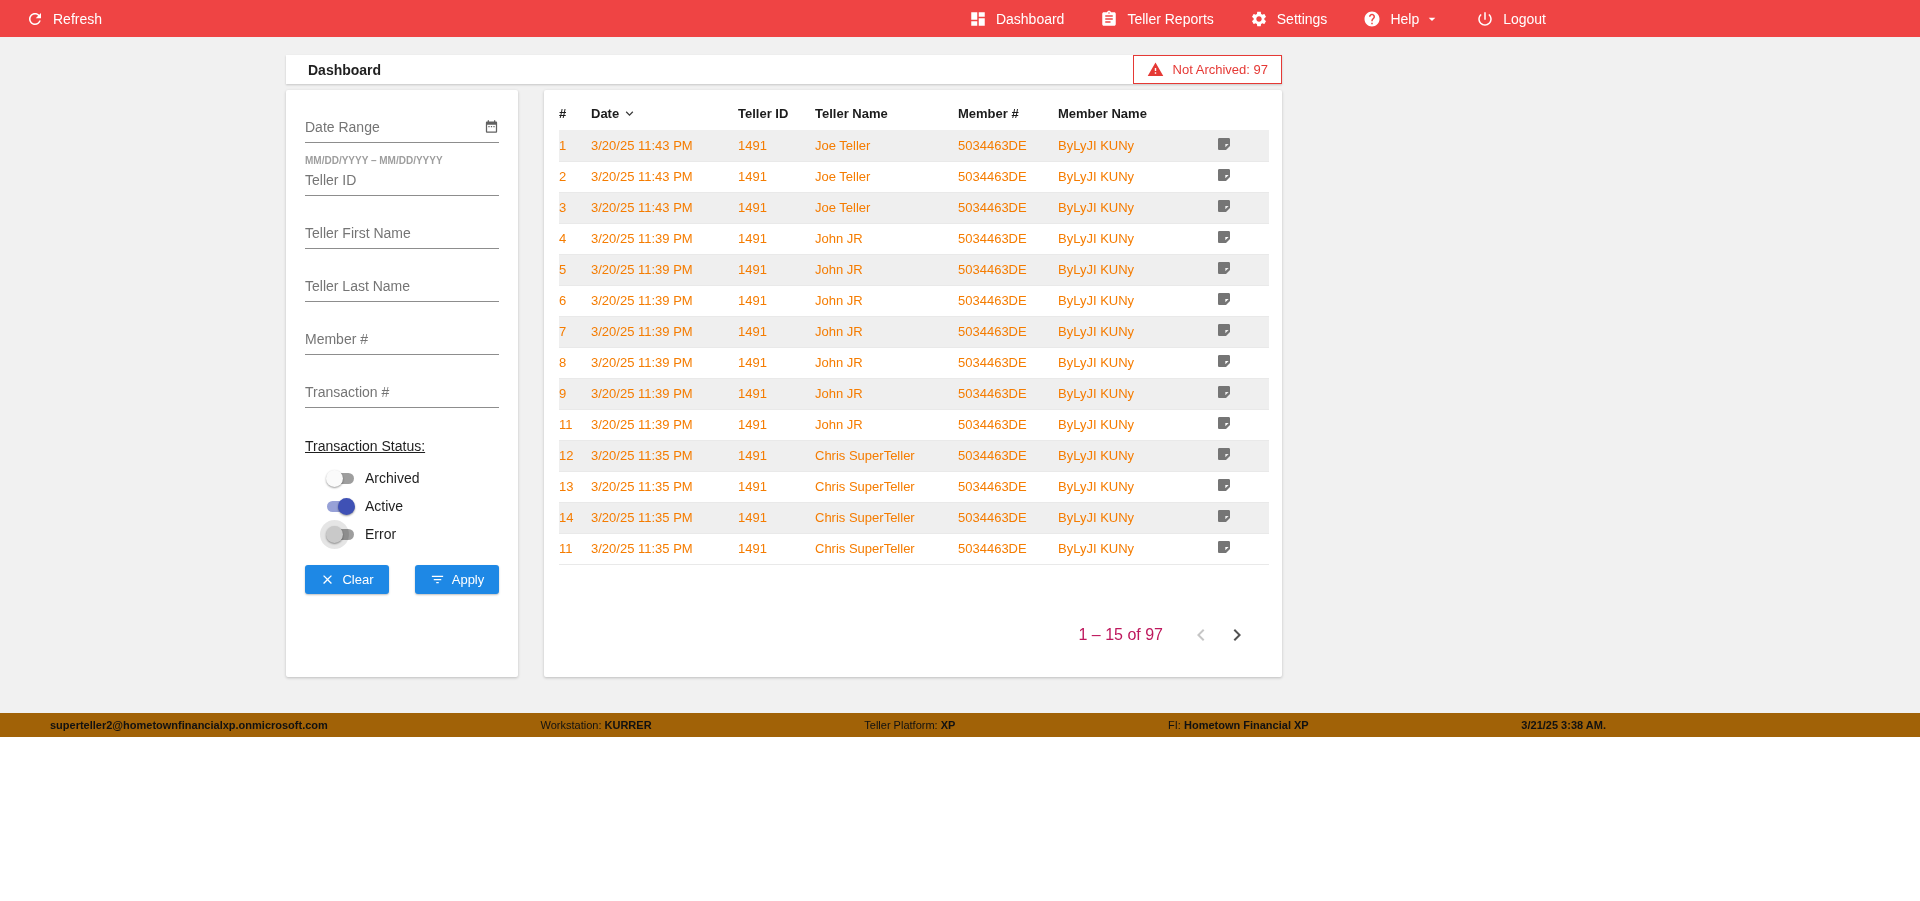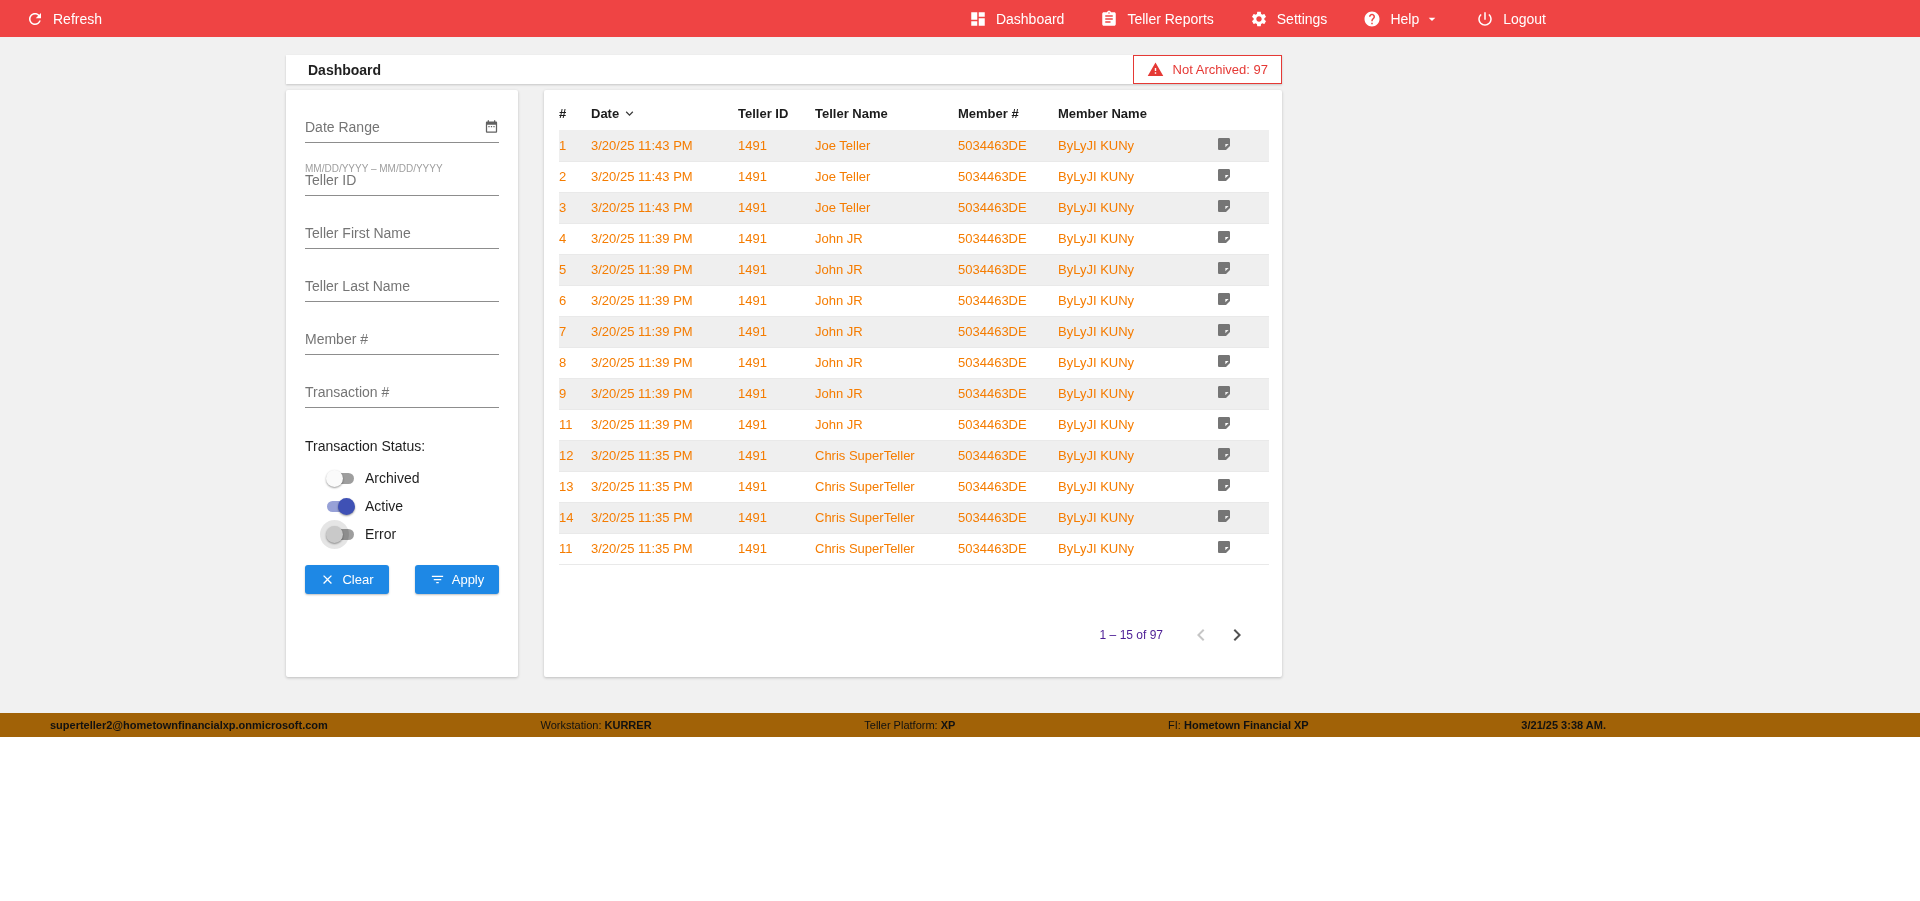--- a/index.html
+++ b/index.html
@@ -56,23 +56,23 @@
   .field { position: relative; margin-bottom: 25px; }
   .field input {
     width: 100%; border: 0; border-bottom: 1px solid #8d8d8d;
     background: transparent; font-family: inherit; font-size: 14px;
     color: #212121; padding: 4px 0 7px; outline: none;
   }
   .field input::placeholder { color: #757575; opacity: 1; }
   .field.with-icon input { padding-right: 22px; }
   .cal-icon { position: absolute; right: 0; top: 4px; cursor: pointer; }
   .cal-icon svg { width: 15px; height: 15px; fill: #616161; display: block; }
-  .helper { position: absolute; left: 0; top: 48px; font-size: 10px; color: #9e9e9e; white-space: nowrap; }
-
-  .status-heading { font-size: 14px; color: #1f1f1f; margin: 30px 0 10px; }
+  .helper { position: absolute; left: 0; top: 40px; font-size: 10px; color: #9e9e9e; white-space: nowrap; font-weight: bold; }
+
+  .status-heading { font-size: 14px; color: #1f1f1f; margin: 30px 0 10px; text-decoration: underline; }
   .toggle-row { display: flex; align-items: center; gap: 11px; height: 28px; padding-left: 22px; cursor: pointer; }
   .toggle { position: relative; width: 27px; height: 11px; border-radius: 6px; background: rgba(0,0,0,0.38); flex: none; }
   .toggle .thumb {
     position: absolute; top: -3px; left: -1px; width: 17px; height: 17px;
     border-radius: 50%; background: #fafafa; box-shadow: 0 1px 2px rgba(0,0,0,0.4);
   }
   .toggle.on { background: rgba(63,81,181,0.54); }
   .toggle.on .thumb { left: 11px; background: #3f51b5; }
   .toggle.ripple .thumb { background: #c9c9c9; box-shadow: 0 0 0 6px rgba(0,0,0,0.10), 0 1px 2px rgba(0,0,0,0.4); }
   .toggle-label { font-size: 14px; color: #1f1f1f; }
@@ -95,21 +95,21 @@
   }
   .sort-icon svg { width: 15px; height: 15px; fill: #3c3c3c; vertical-align: -3px; margin-left: 3px; }
   tbody tr { height: 31px; border-bottom: 1px solid #e9e9e9; cursor: pointer; }
   tbody tr:nth-child(odd) { background: #efefef; }
   tbody td { font-size: 13px; color: #f57c00; padding: 0; vertical-align: middle; }
   .note-icon { display: inline-block; }
   .note-icon svg { width: 16px; height: 16px; fill: #757575; display: block; }
 
   .paginator {
     margin-top: auto; display: flex; align-items: center; justify-content: flex-end;
-    font-size: 12px; color: #4c1d95; padding: 0 14px 14px 0;
+    font-size: 16px; color: #be185d; padding: 0 14px 14px 0;
   }
   .range-label { margin-right: 20px; }
   .page-btn { width: 36px; height: 36px; display: flex; align-items: center; justify-content: center; background: none; border: 0; cursor: pointer; padding: 0; }
   .page-btn svg { width: 24px; height: 24px; display: block; }
   .page-btn.prev svg { fill: #c6c6c6; }
   .page-btn.next svg { fill: #525252; }
 
   
   .statusbar { height: 24px; background: #a16207; padding-left: 44px; }
   .statusbar-inner {

